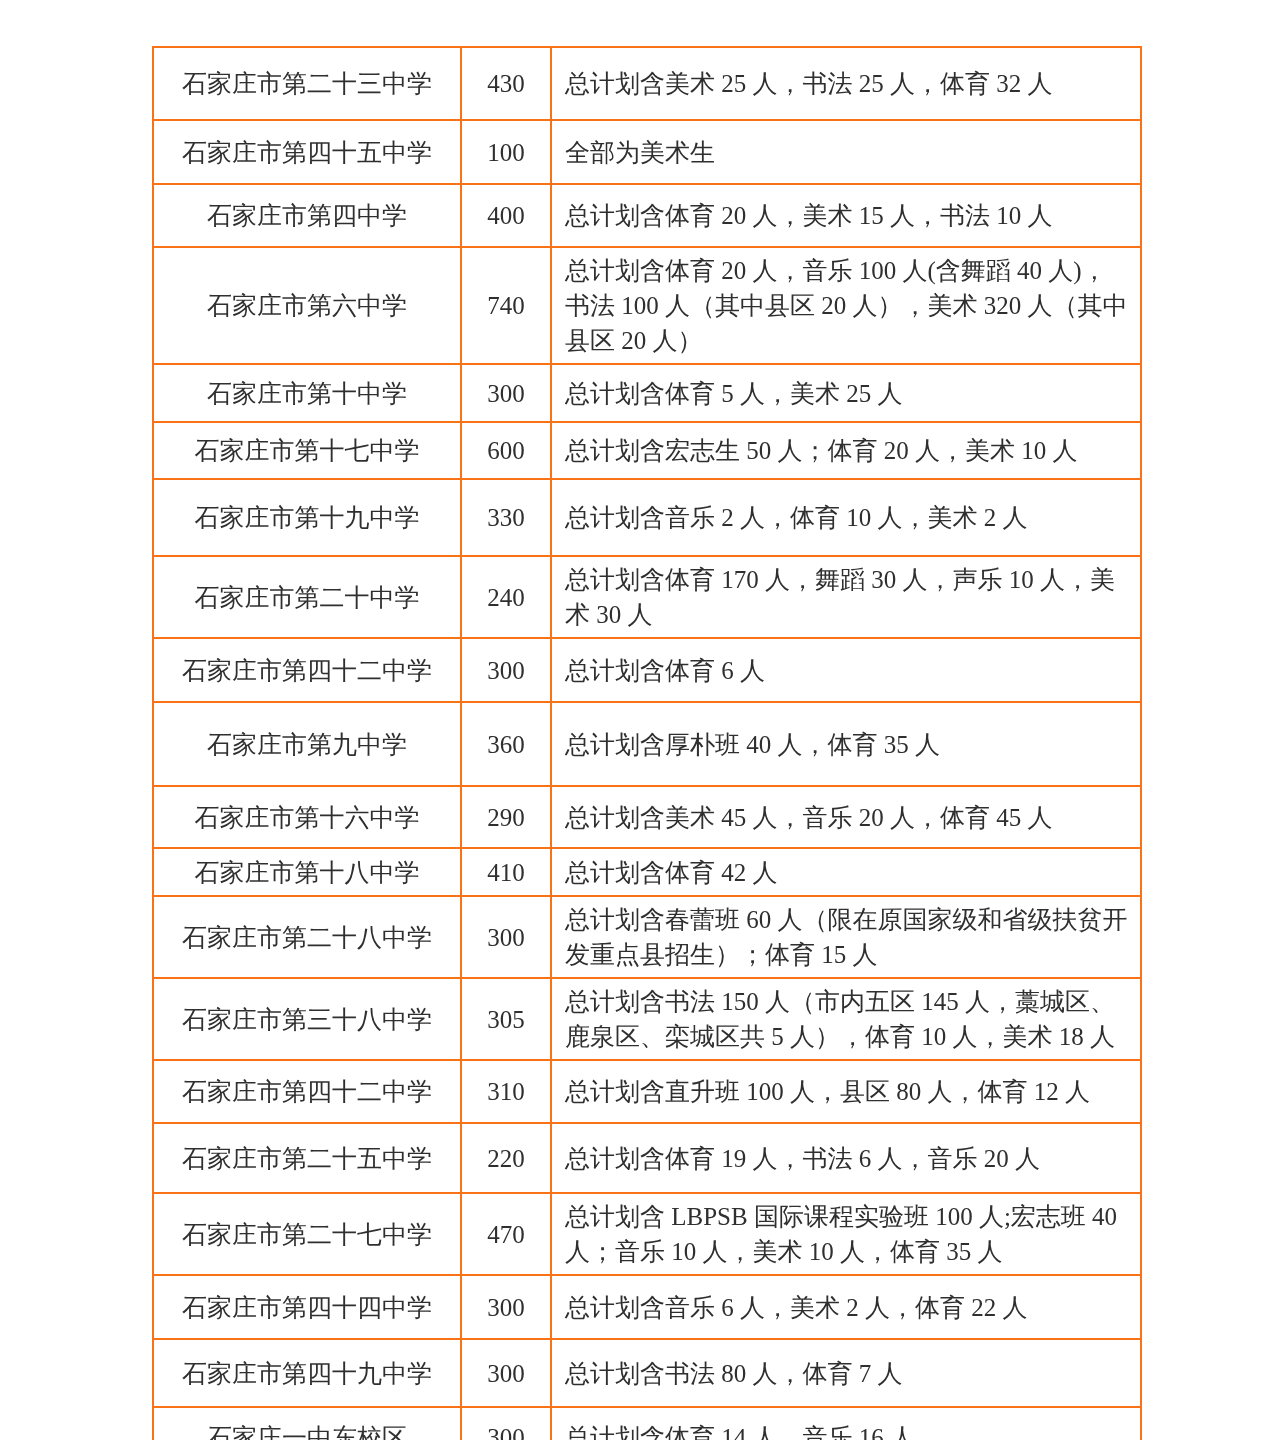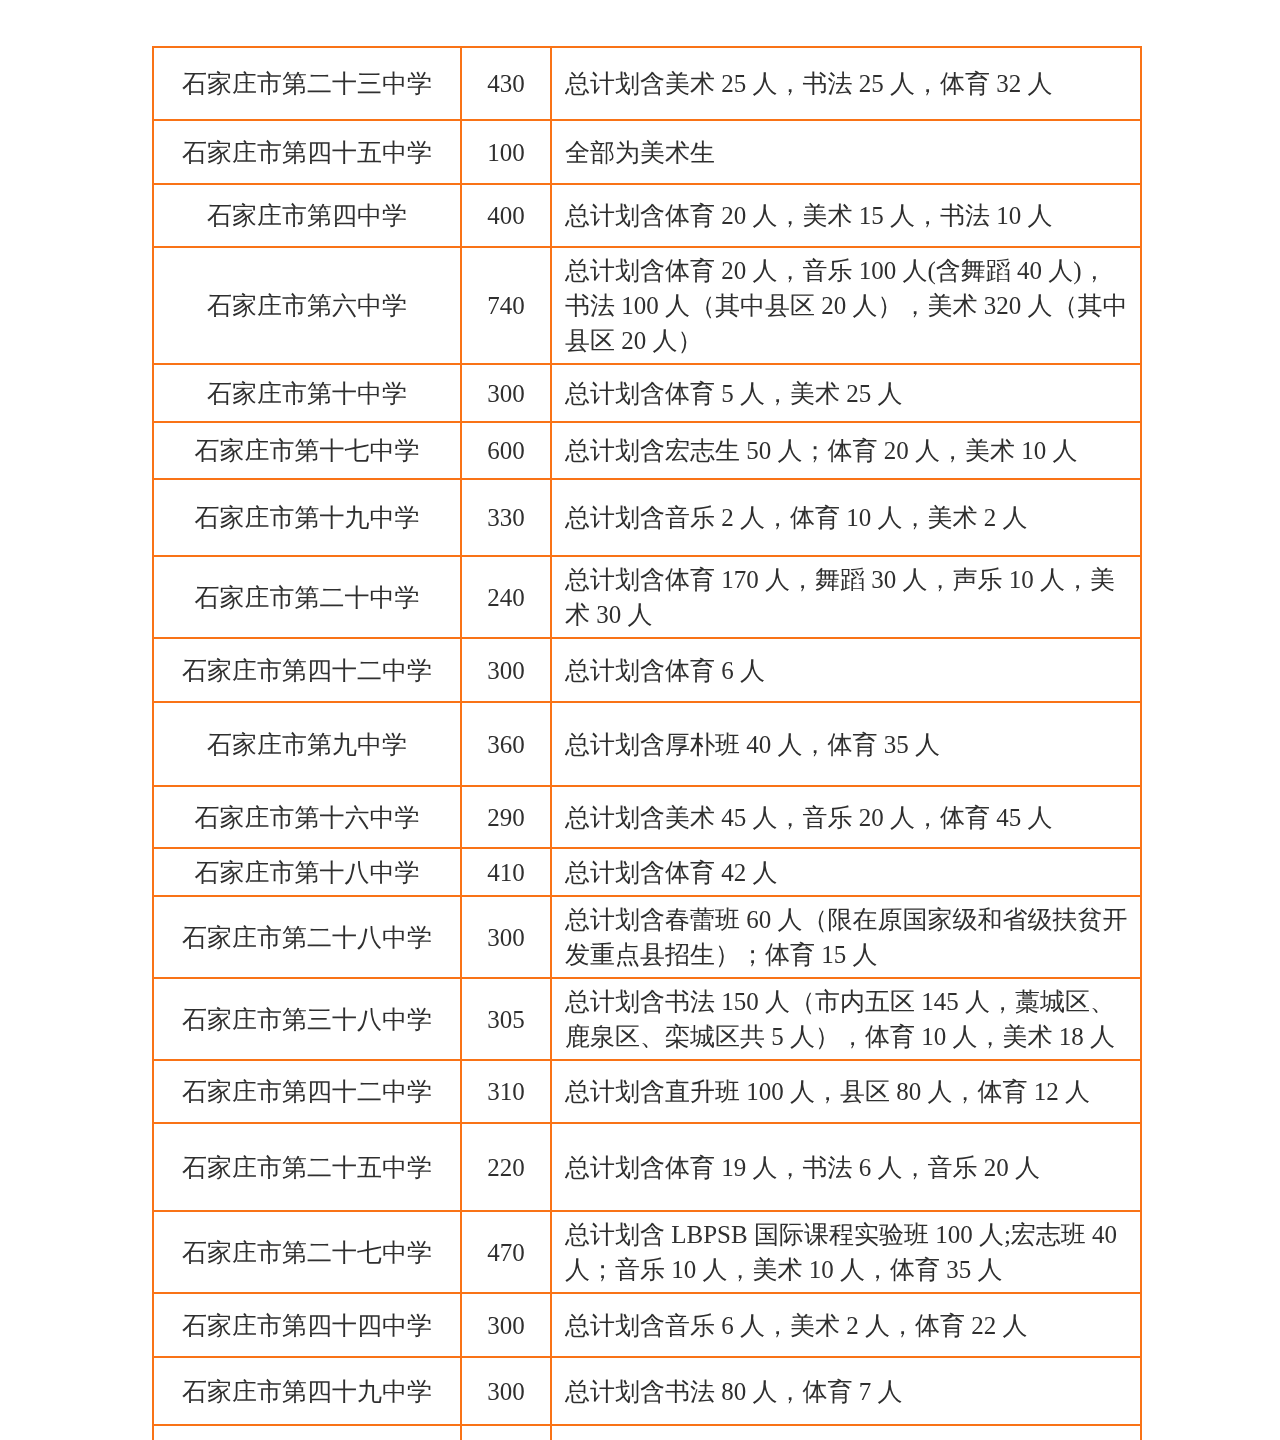--- a/index.html
+++ b/index.html
@@ -125,21 +125,21 @@
         <tr style="height: 77px;">
           <td class="school">石家庄市第三十八中学</td>
           <td class="plan">305</td>
           <td class="note">总计划含书法 150 人（市内五区 145 人，藁城区、鹿泉区、栾城区共 5 人），体育 10 人，美术 18 人</td>
         </tr>
         <tr style="height: 63px;">
           <td class="school">石家庄市第四十二中学</td>
           <td class="plan">310</td>
           <td class="note">总计划含直升班 100 人，县区 80 人，体育 12 人</td>
         </tr>
-        <tr style="height: 88px; padding-left: 40px;">
+        <tr style="height: 70px; padding-left: 40px;">
           <td class="school">石家庄市第二十五中学</td>
           <td class="plan">220</td>
           <td class="note">总计划含体育 19 人，书法 6 人，音乐 20 人</td>
         </tr>
         <tr style="height: 80px; border-radius: 18px;">
           <td class="school">石家庄市第二十七中学</td>
           <td class="plan">470</td>
           <td class="note">总计划含 LBPSB 国际课程实验班 100 人;宏志班 40 人；音乐 10 人，美术 10 人，体育 35 人</td>
         </tr>
         <tr style="height: 64px;">

